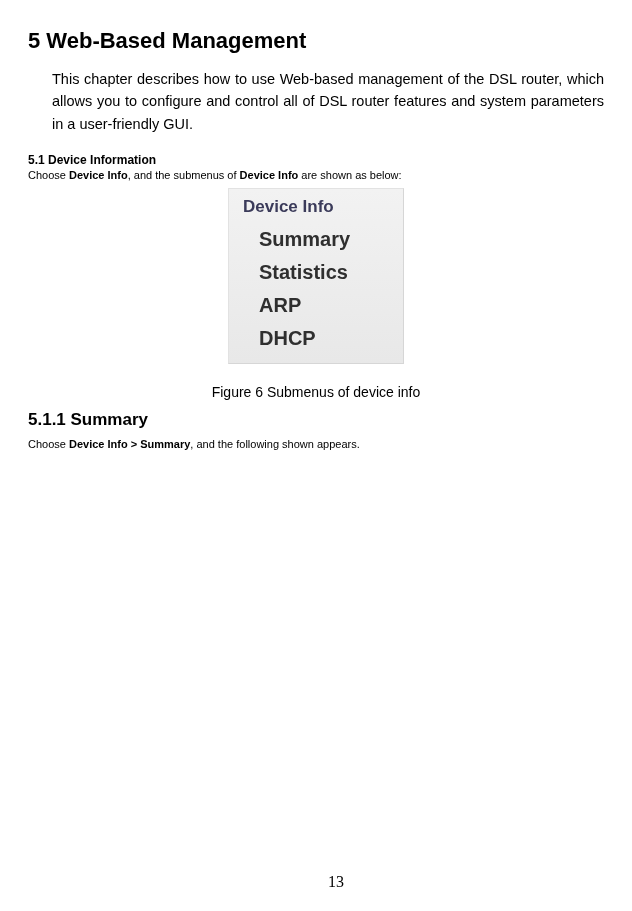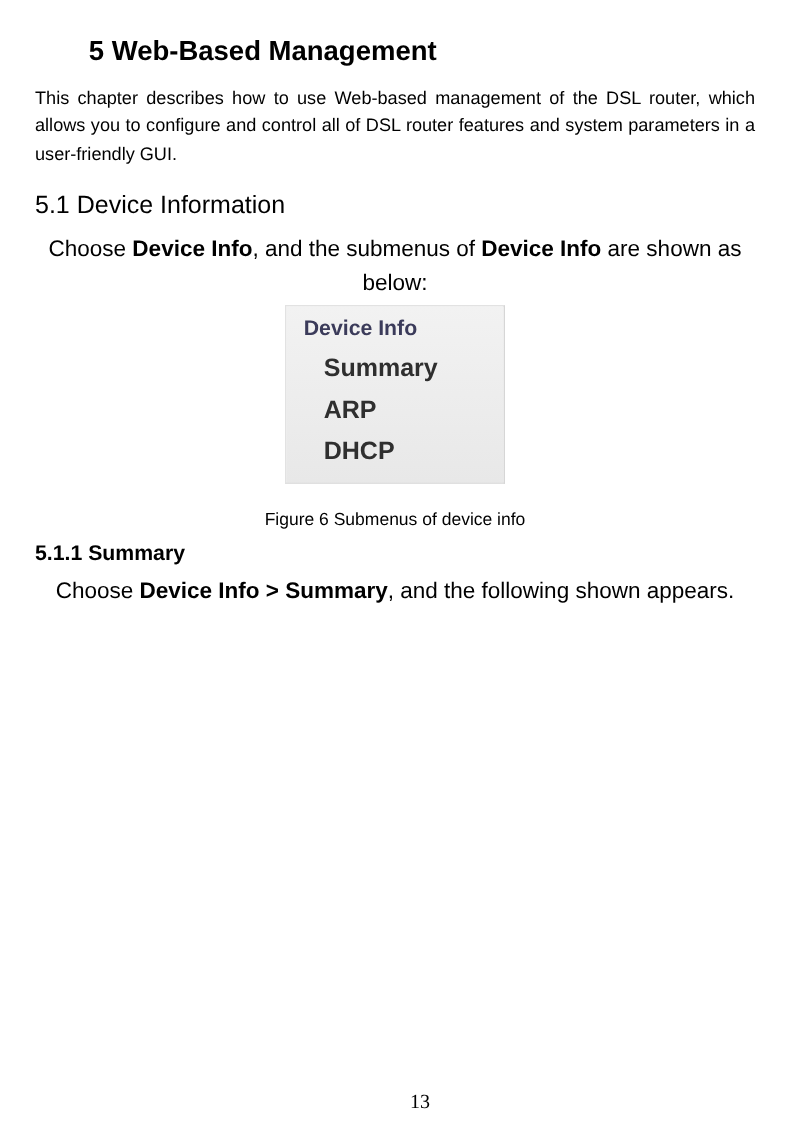--- a/index.html
+++ b/index.html
@@ -13,43 +13,41 @@
       background: #fff;
       font-family: Arial, Helvetica, sans-serif;
       color: #000;
       padding: 28px 28px 20px 28px;
       position: relative;
     }
     .h1 {
       font-size: 22px;
       font-weight: bold;
       margin-bottom: 14px;
-      margin-left: 43px;
     }
     .para {
       font-size: 14.5px;
       line-height: 1.55;
       margin-bottom: 18px;
       text-align: justify;
+      margin-left: 24px;
     }
     .h2 {
-      font-size: 20px;
-      font-weight: normal;
-      margin-bottom: 10px;
+      font-size: 12px;
+      font-weight: bold;
     }
     .h3 {
       font-size: 17px;
       font-weight: bold;
       margin-bottom: 6px;
     }
     .line {
-      font-size: 18px;
+      font-size: 11px;
       line-height: 1.5;
       margin-bottom: 4px;
-      text-align: center;
     }
     .bold {
       font-weight: bold;
     }
     .nowrap {
       white-space: nowrap;
     }
     .menu-figure {
       display: flex;
       flex-direction: column;
@@ -104,20 +102,21 @@
 <h2 class="h2">5.1  Device Information</h2>
 
 <p class="line">
   <span>Choose </span><span class="bold">Device Info</span><span>, and the submenus of </span><span class="bold nowrap">Device Info</span><span> are shown as below:</span>
 </p>
 
 <div class="menu-figure">
   <div class="menu-box">
     <div class="menu-title">Device Info</div>
     <div class="menu-item">Summary</div>
+    <div class="menu-item">Statistics</div>
     <div class="menu-item">ARP</div>
     <div class="menu-item">DHCP</div>
   </div>
   <div class="caption">Figure 6 Submenus of device info</div>
 </div>
 
 <h3 class="h3">5.1.1  Summary</h3>
 
 <p class="line">
   <span>Choose </span><span class="bold">Device Info &gt; Summary</span><span>, and the following shown appears.</span>

